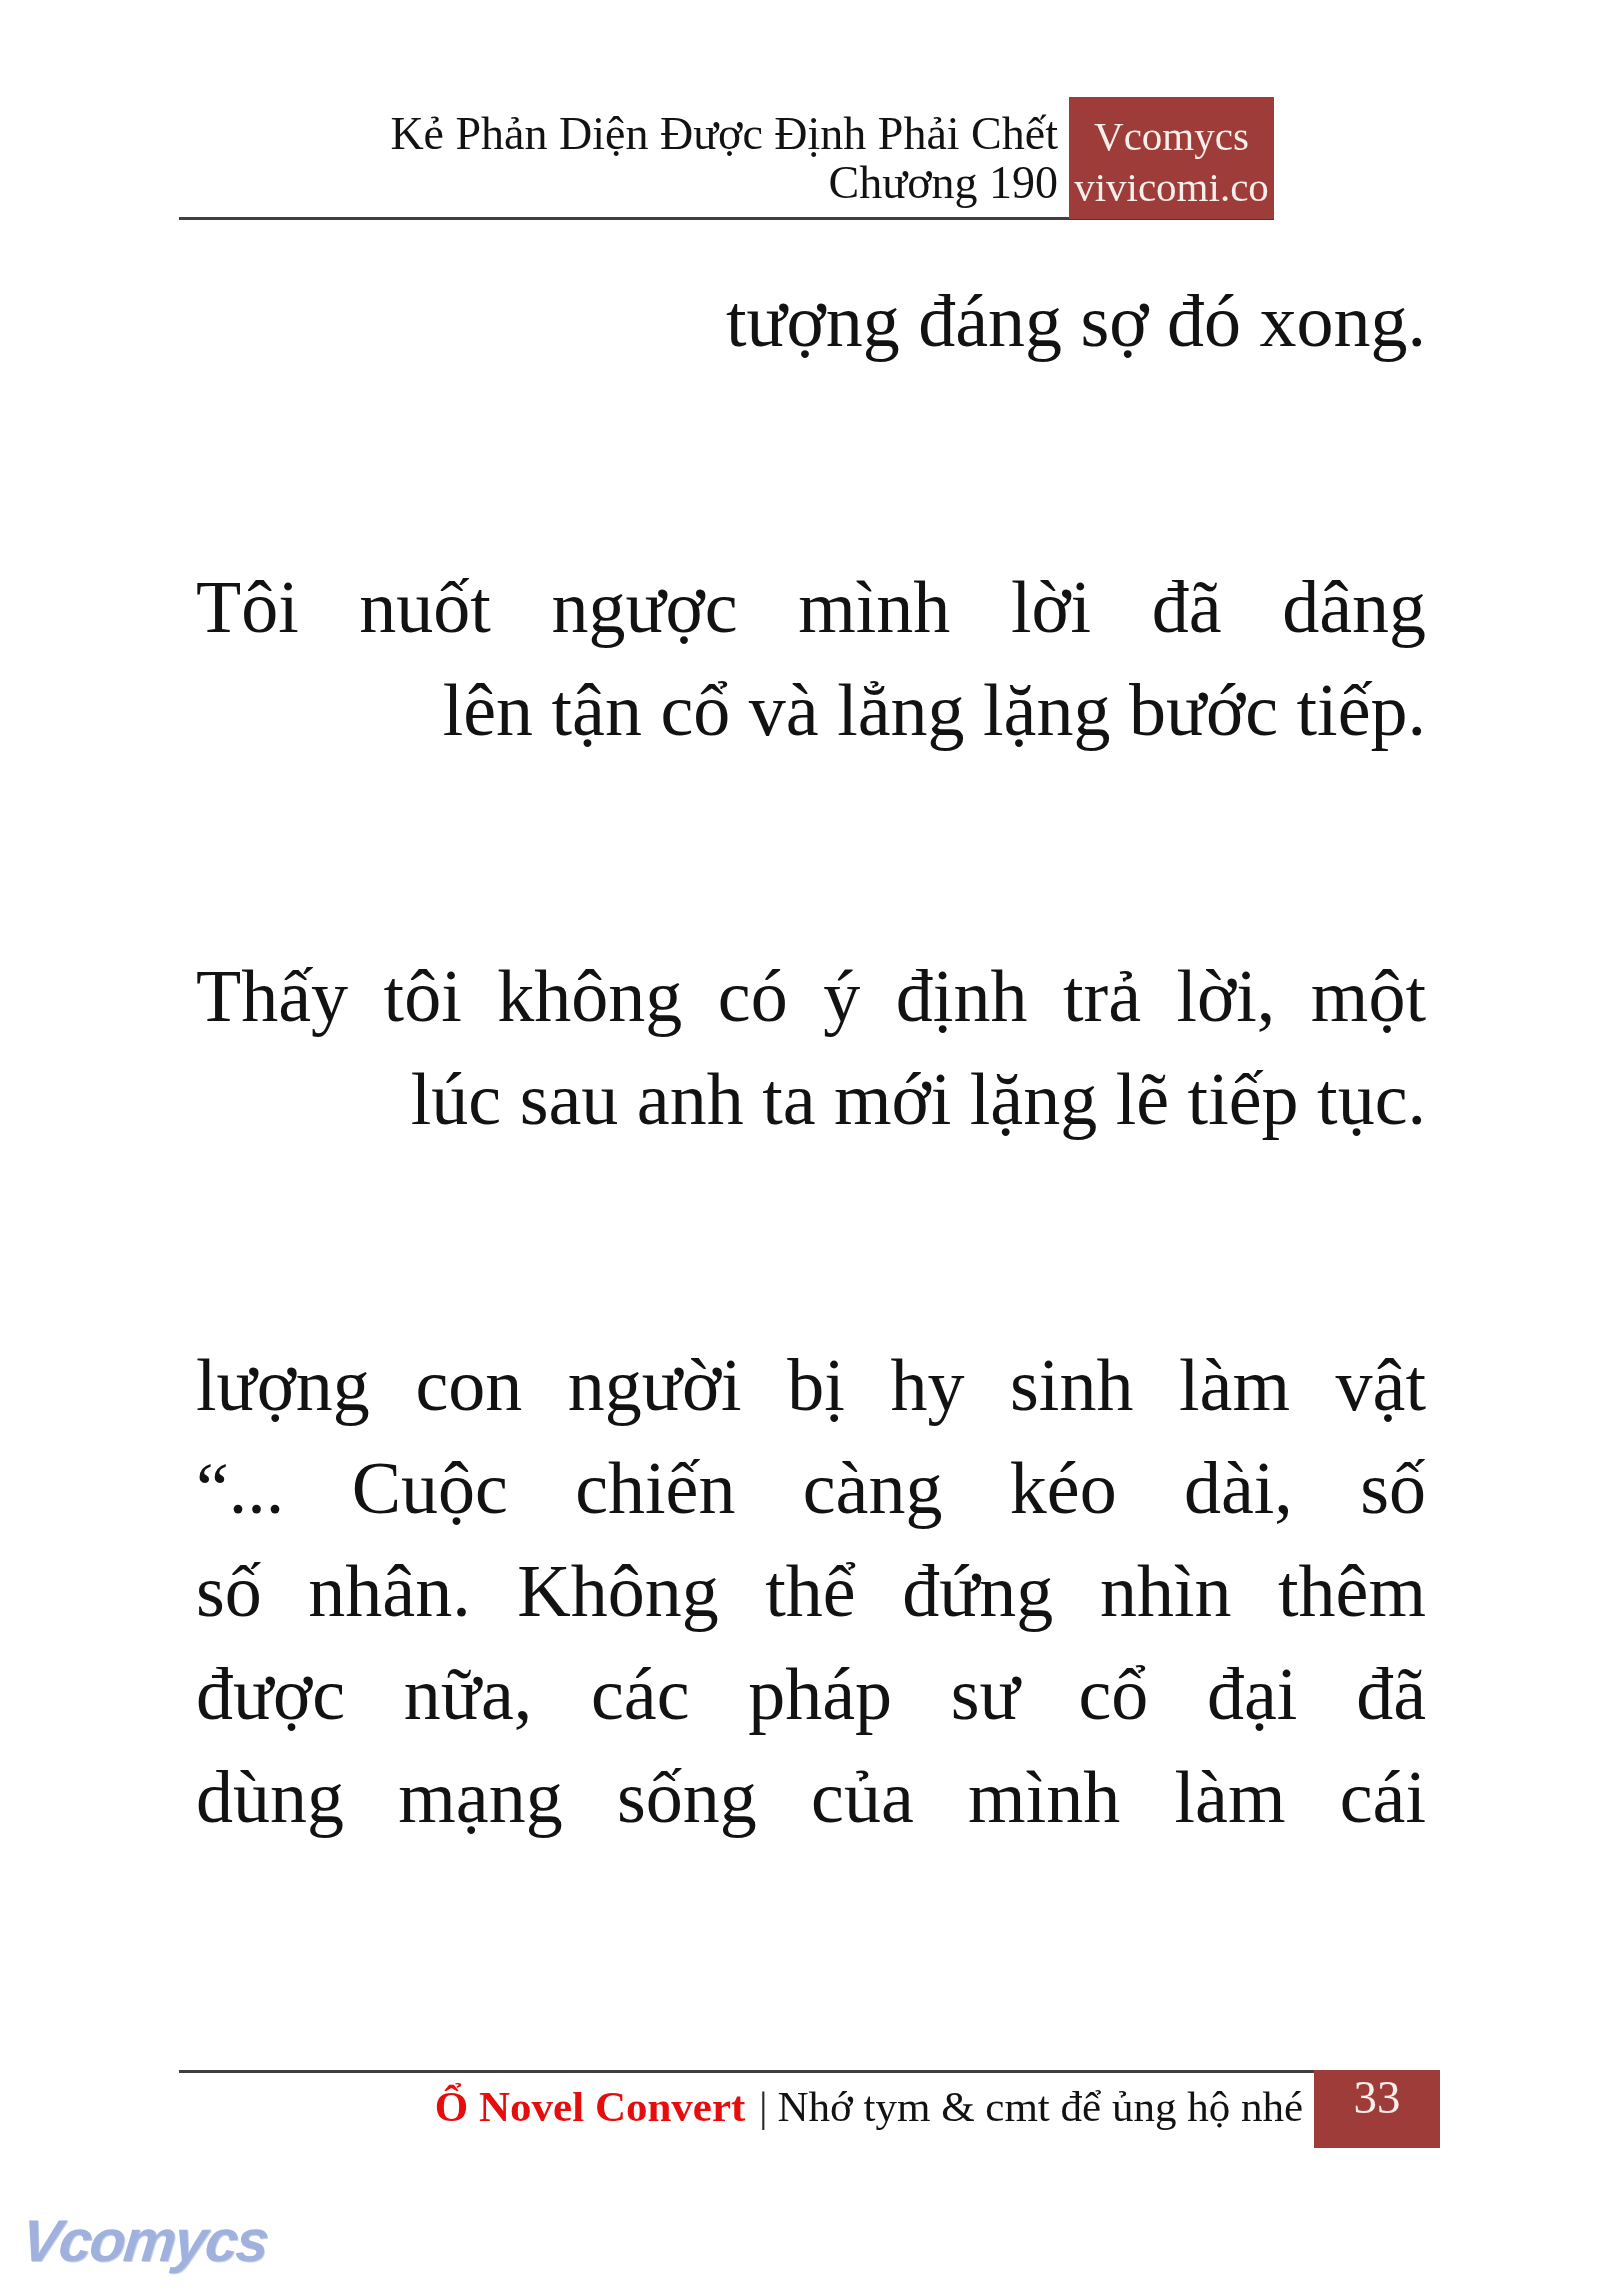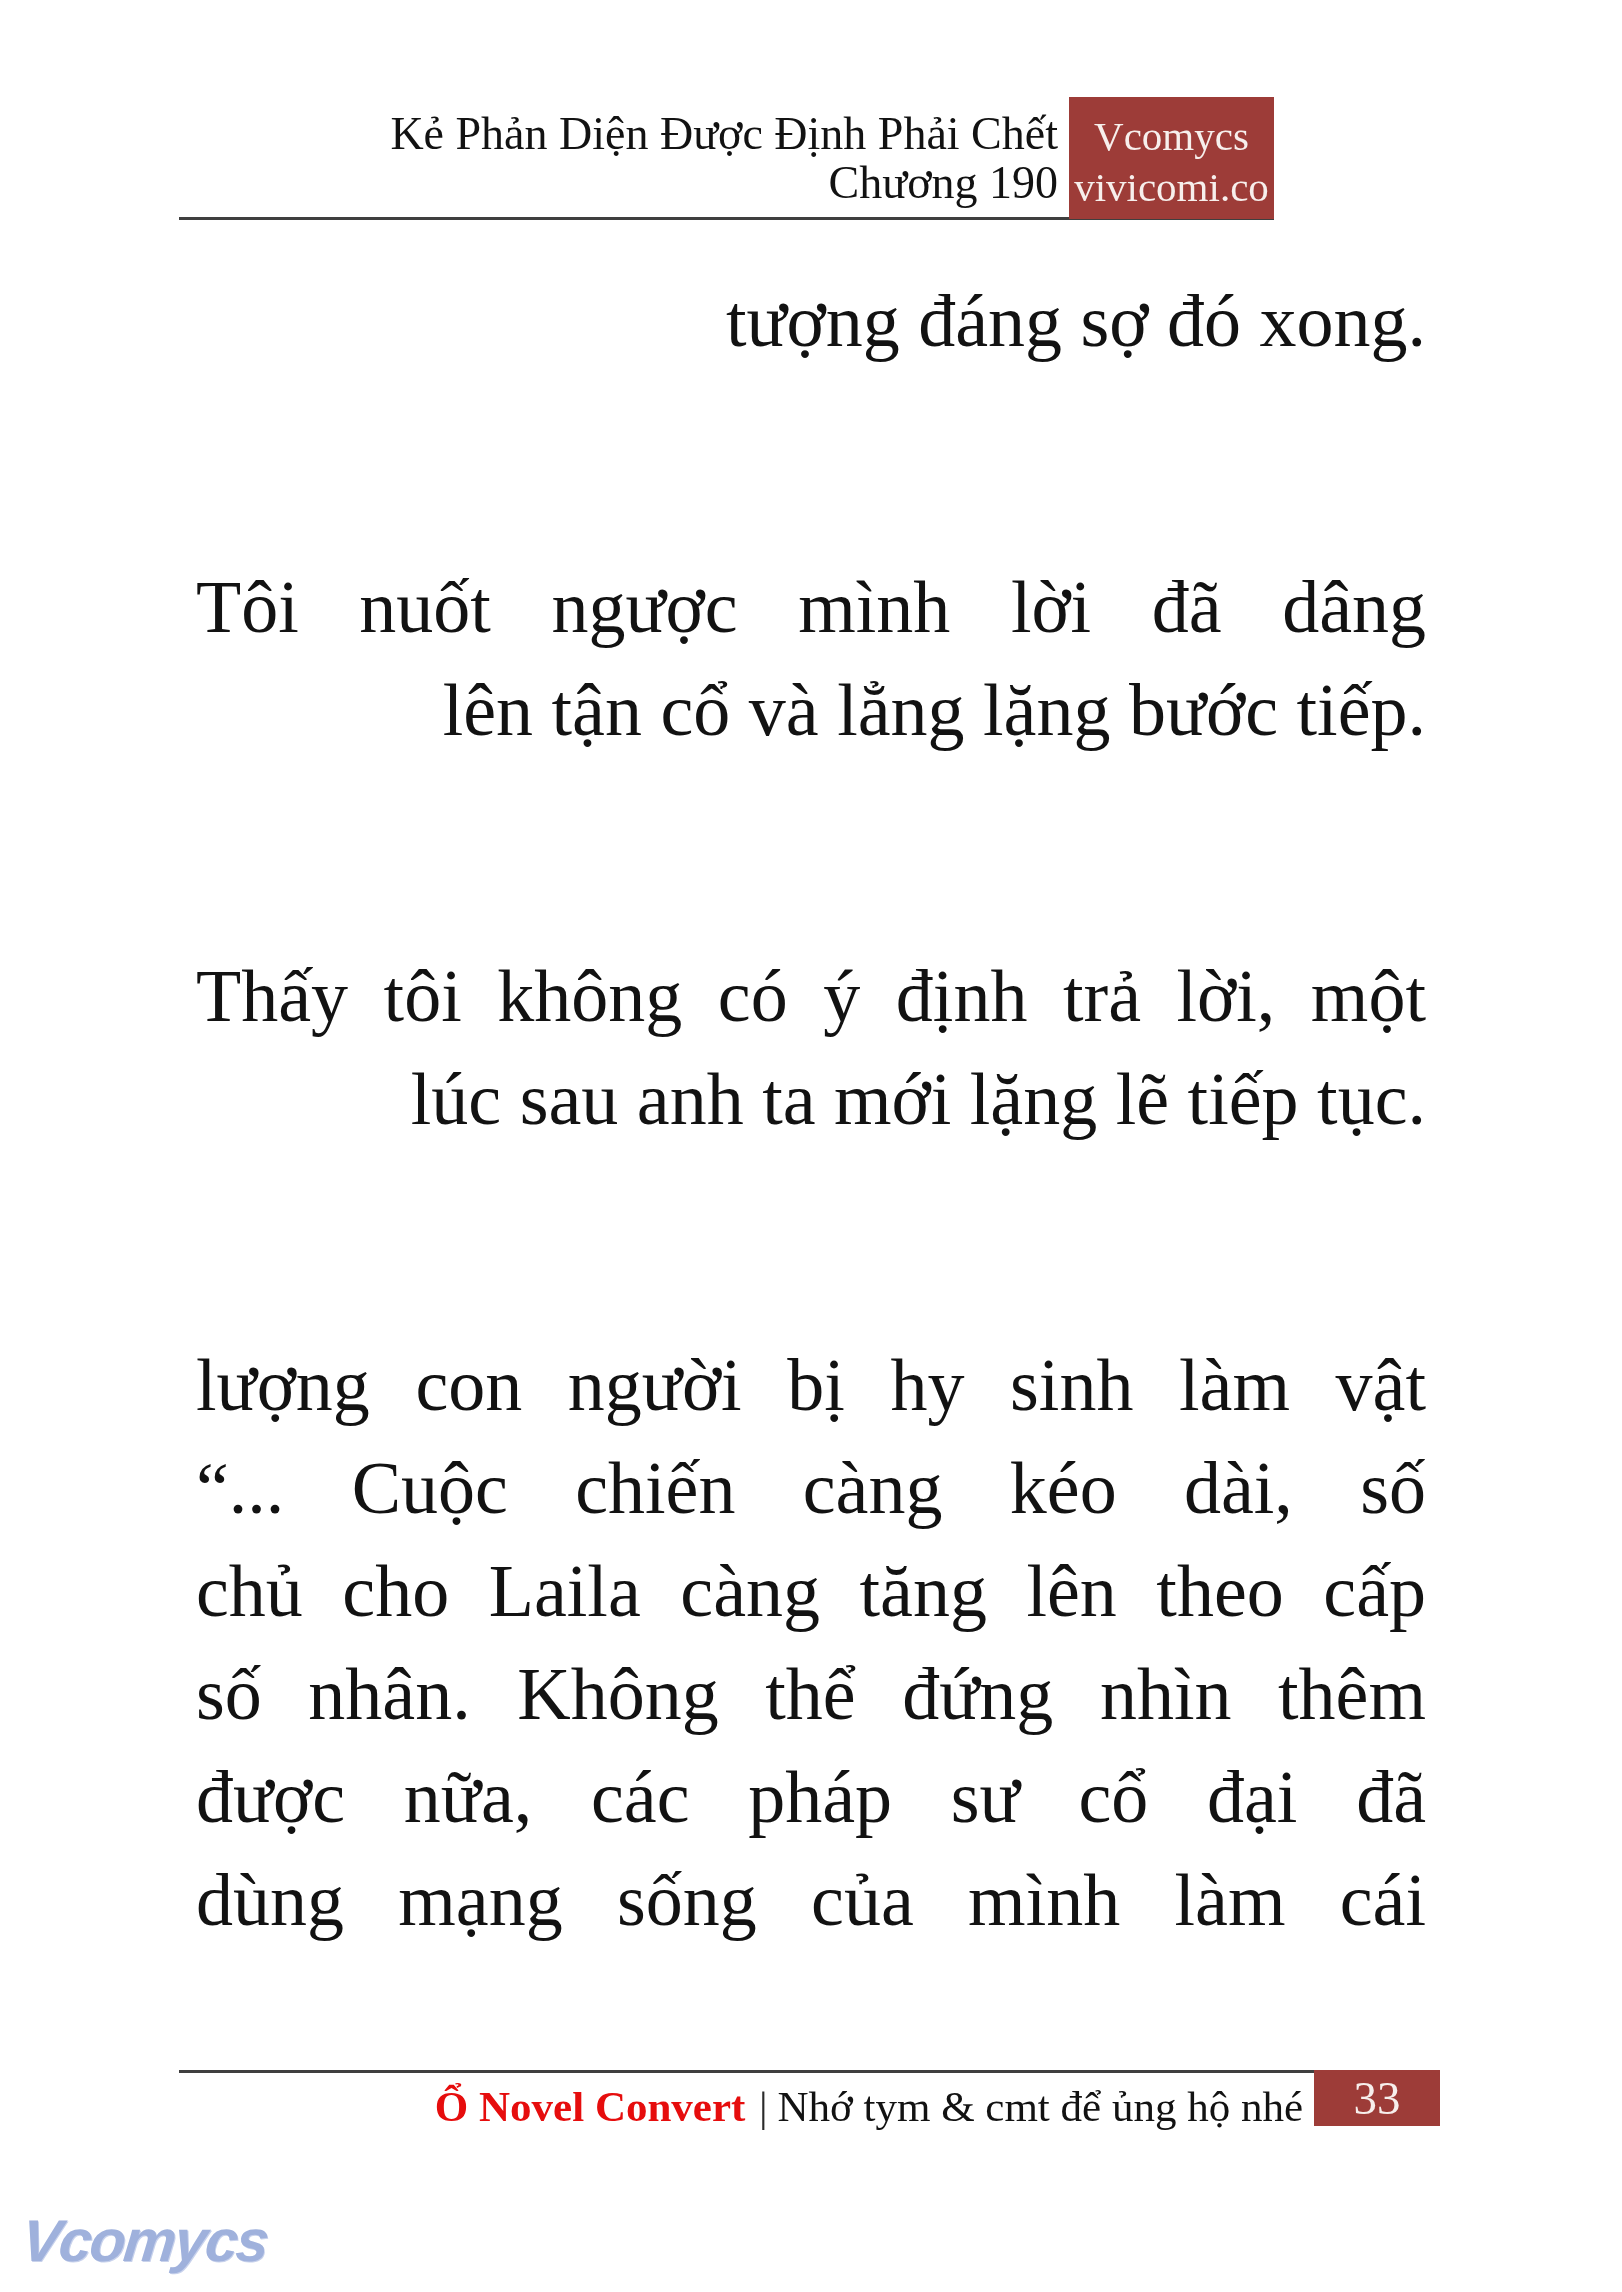--- a/index.html
+++ b/index.html
@@ -101,25 +101,25 @@
   .footer-sep {
     color: #2a2a2a;
     padding: 0 9.8px 0 13.7px;
     font-weight: normal;
   }
   .page-num-box {
     position: absolute;
     left: 1314px;
     top: 2070px;
     width: 126px;
-    height: 56px;
+    height: 78px;
     background: var(--maroon, #9d3c38);
     color: #f7efec;
     display: flex;
-    align-items: center;
+    align-items: flex-start;
     justify-content: center;
     font-size: 47px;
   }
 
   
   .corner-logo {
     position: absolute;
     left: 21.6px;
     top: 2207px;
     font-family: "Liberation Sans", sans-serif;
@@ -157,21 +157,20 @@
         <div class="tline just">Tôi nuốt ngược mình lời đã dâng</div>
         <div class="tline">lên tận cổ và lẳng lặng bước tiếp.</div>
       </div>
       <div class="para">
         <div class="tline just">Thấy tôi không có ý định trả lời, một</div>
         <div class="tline">lúc sau anh ta mới lặng lẽ tiếp tục.</div>
       </div>
       <div class="para">
         <div class="tline just">lượng con người bị hy sinh làm vật</div>
         <div class="tline just">“... Cuộc chiến càng kéo dài, số</div>
-        <div class="tline just">chủ cho Laila càng tăng lên theo cấp</div>
         <div class="tline just">số nhân. Không thể đứng nhìn thêm</div>
         <div class="tline just">được nữa, các pháp sư cổ đại đã</div>
         <div class="tline just">dùng mạng sống của mình làm cái</div>
       </div>
     </div>
 
   <div class="footer-rule"></div>
 
   <div class="footer-text"><span class="footer-brand">Ổ Novel Convert</span><span class="footer-sep">|</span><span>Nhớ tym &amp; cmt để ủng hộ nhé</span></div>
 

